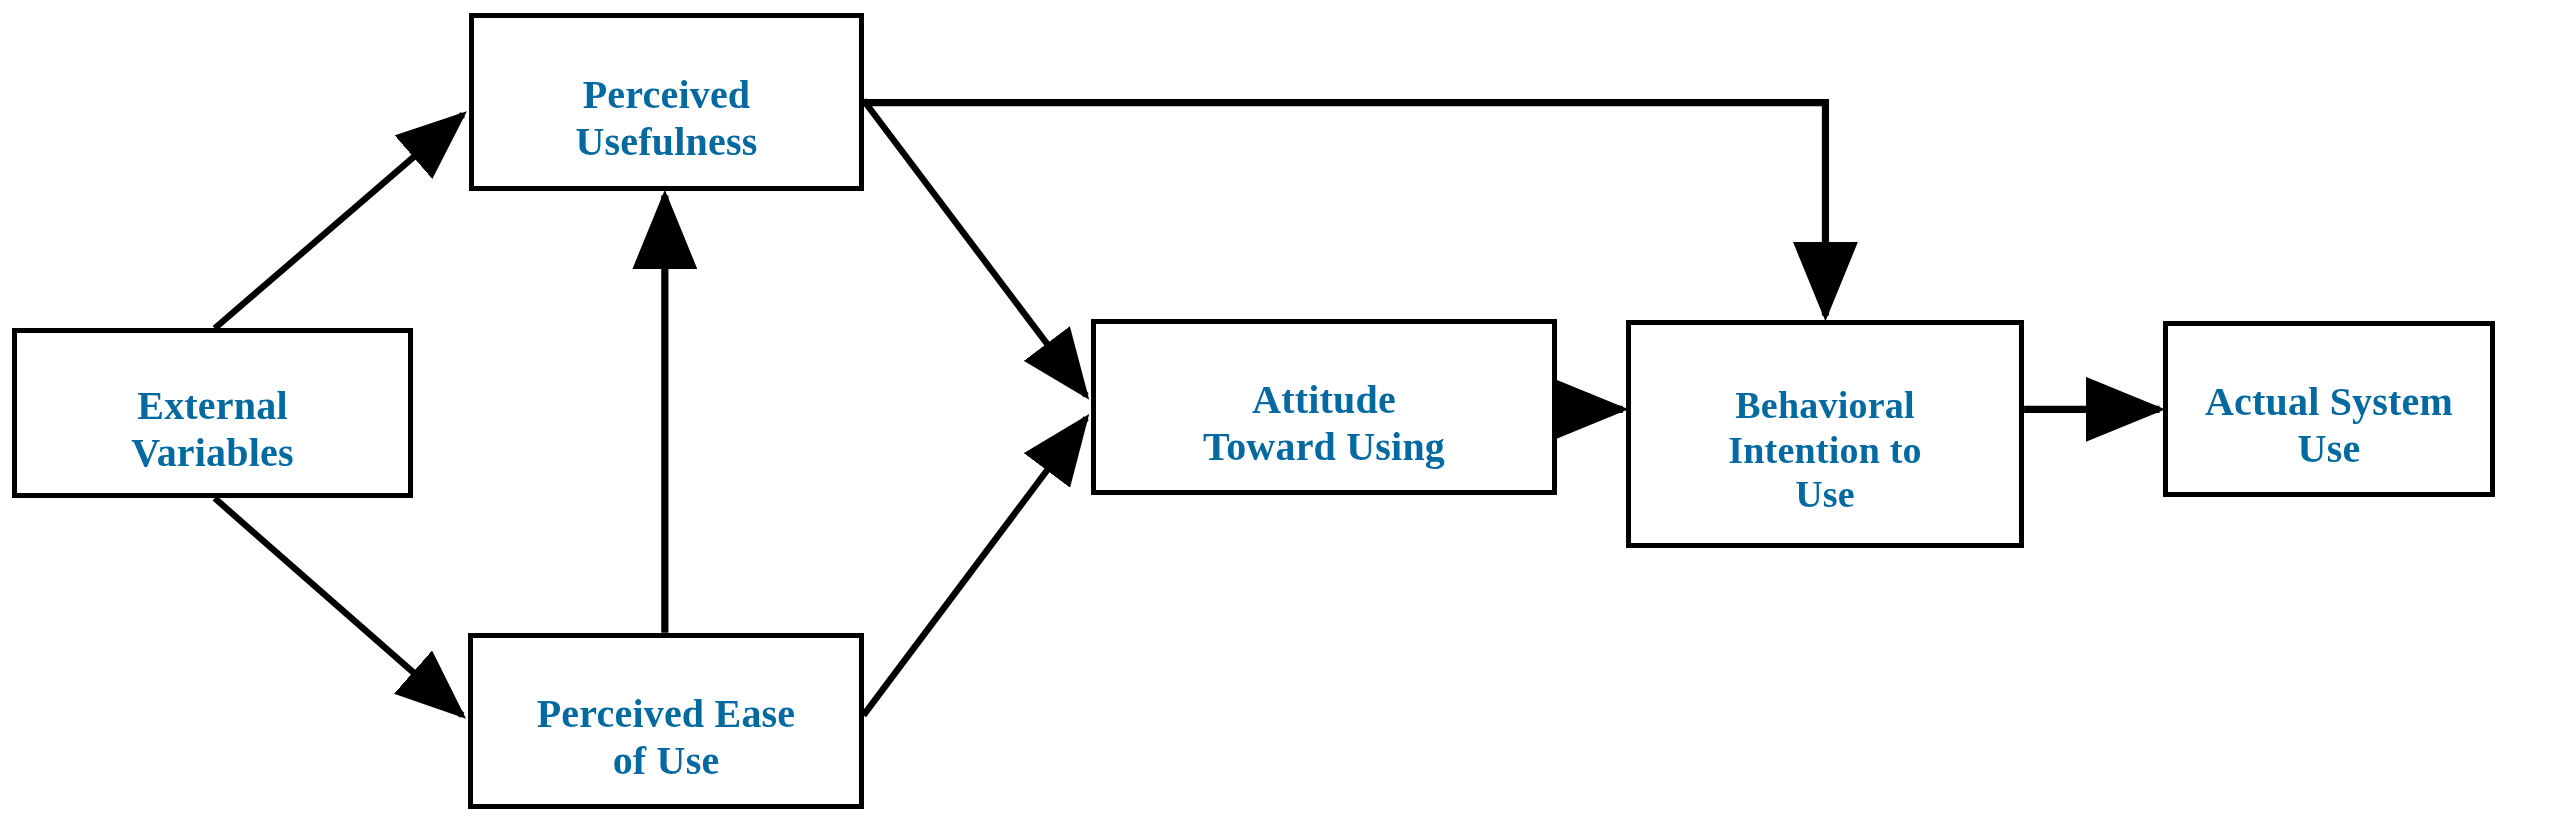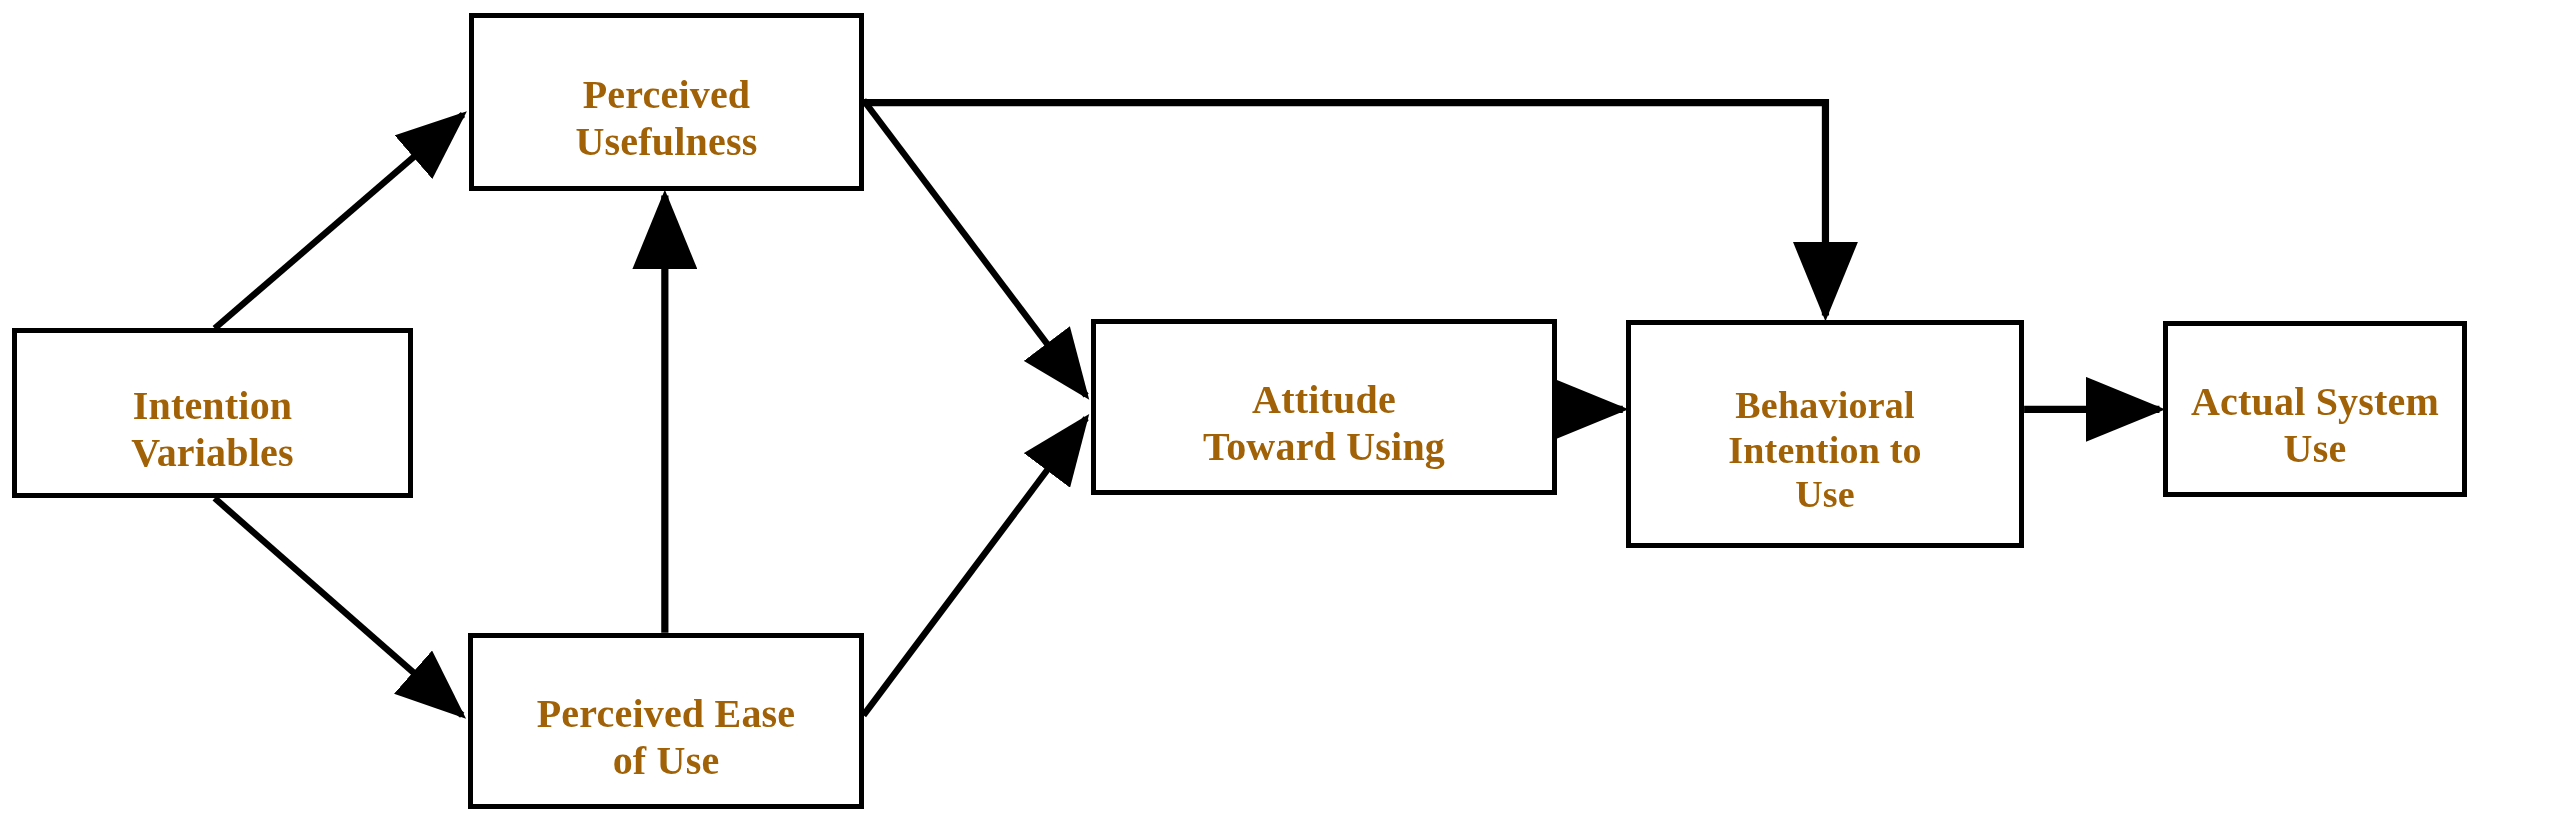--- a/index.html
+++ b/index.html
@@ -33,35 +33,35 @@
     border: 5.6px solid #000000;
     display: flex;
     align-items: center;
     justify-content: center;
     text-align: center;
     z-index: 2;
   }
   .node-label {
     font-family: "Liberation Serif", "DejaVu Serif", serif;
     font-weight: bold;
-    color: #a16207;
+    color: #0369a1;
     font-size: 40px;
     line-height: 1.18;
     letter-spacing: 0.2px;
     padding: 0 11.2px;
     white-space: pre-line;
     margin-top: 32px;
   }
   
   #node-external-variables      { left: 12px;   top: 328px; width: 401px; height: 170px; }
   #node-perceived-usefulness    { left: 469px;  top: 13px;  width: 395px; height: 178px; }
   #node-perceived-ease-of-use   { left: 468px;  top: 633px; width: 396px; height: 176px; }
   #node-attitude-toward-using   { left: 1091px; top: 319px; width: 466px; height: 176px; }
   #node-behavioral-intention    { left: 1626px; top: 320px; width: 398px; height: 228px; }
-  #node-actual-system-use       { left: 2163px; top: 321px; width: 304px; height: 176px; }
+  #node-actual-system-use       { left: 2163px; top: 321px; width: 332px; height: 176px; }
   #node-behavioral-intention .node-label { font-size: 38px; }
 </style>
 </head>
 <body>
 
 <div id="stage">
 
   <svg id="edges" viewBox="0 0 3216 1030" width="2576" height="825" xmlns="http://www.w3.org/2000/svg">
     <defs>
       <marker id="arrowhead" markerWidth="11" markerHeight="9" refX="10.2" refY="4.5" orient="auto" markerUnits="strokeWidth">
@@ -83,21 +83,21 @@
     <line x1="1078" y1="893" x2="1356" y2="522" stroke="#000000" stroke-width="8" marker-end="url(#arrowhead)"></line>
 
     <polyline points="1078,128 2279,128 2279,394" fill="none" stroke="#000000" stroke-width="9" marker-end="url(#arrowhead)"></polyline>
 
     <line x1="1850" y1="511" x2="2026" y2="511" stroke="#000000" stroke-width="9" marker-end="url(#arrowhead)"></line>
 
     <line x1="2527" y1="511" x2="2696" y2="511" stroke="#000000" stroke-width="9" marker-end="url(#arrowhead)"></line>
   </svg>
 
   <div class="node" id="node-external-variables">
-    <span class="node-label">Intention
+    <span class="node-label">External
 Variables</span>
   </div>
 
   <div class="node" id="node-perceived-usefulness">
     <span class="node-label">Perceived
 Usefulness</span>
   </div>
 
   <div class="node" id="node-perceived-ease-of-use">
     <span class="node-label">Perceived Ease

